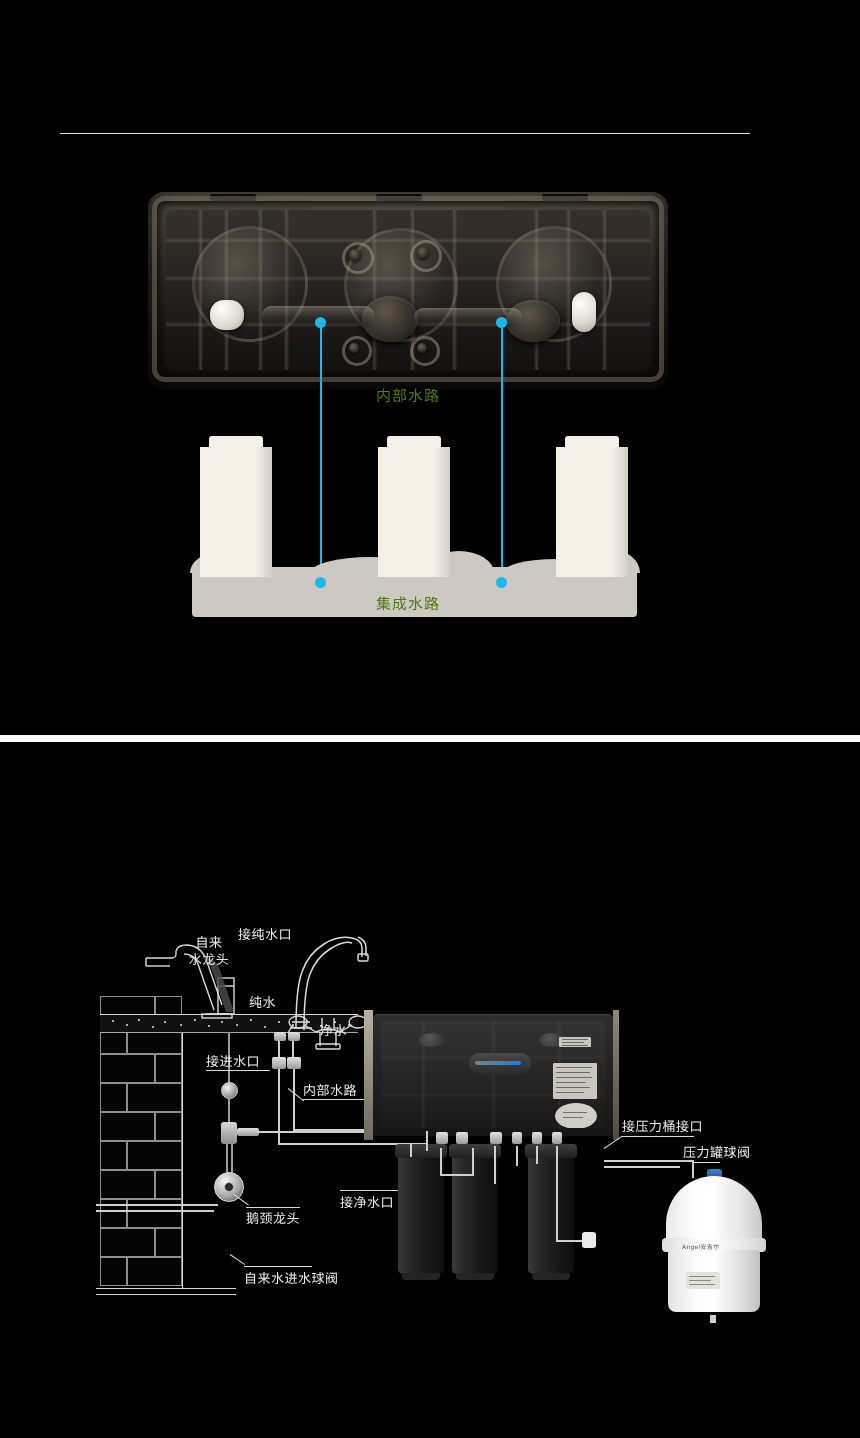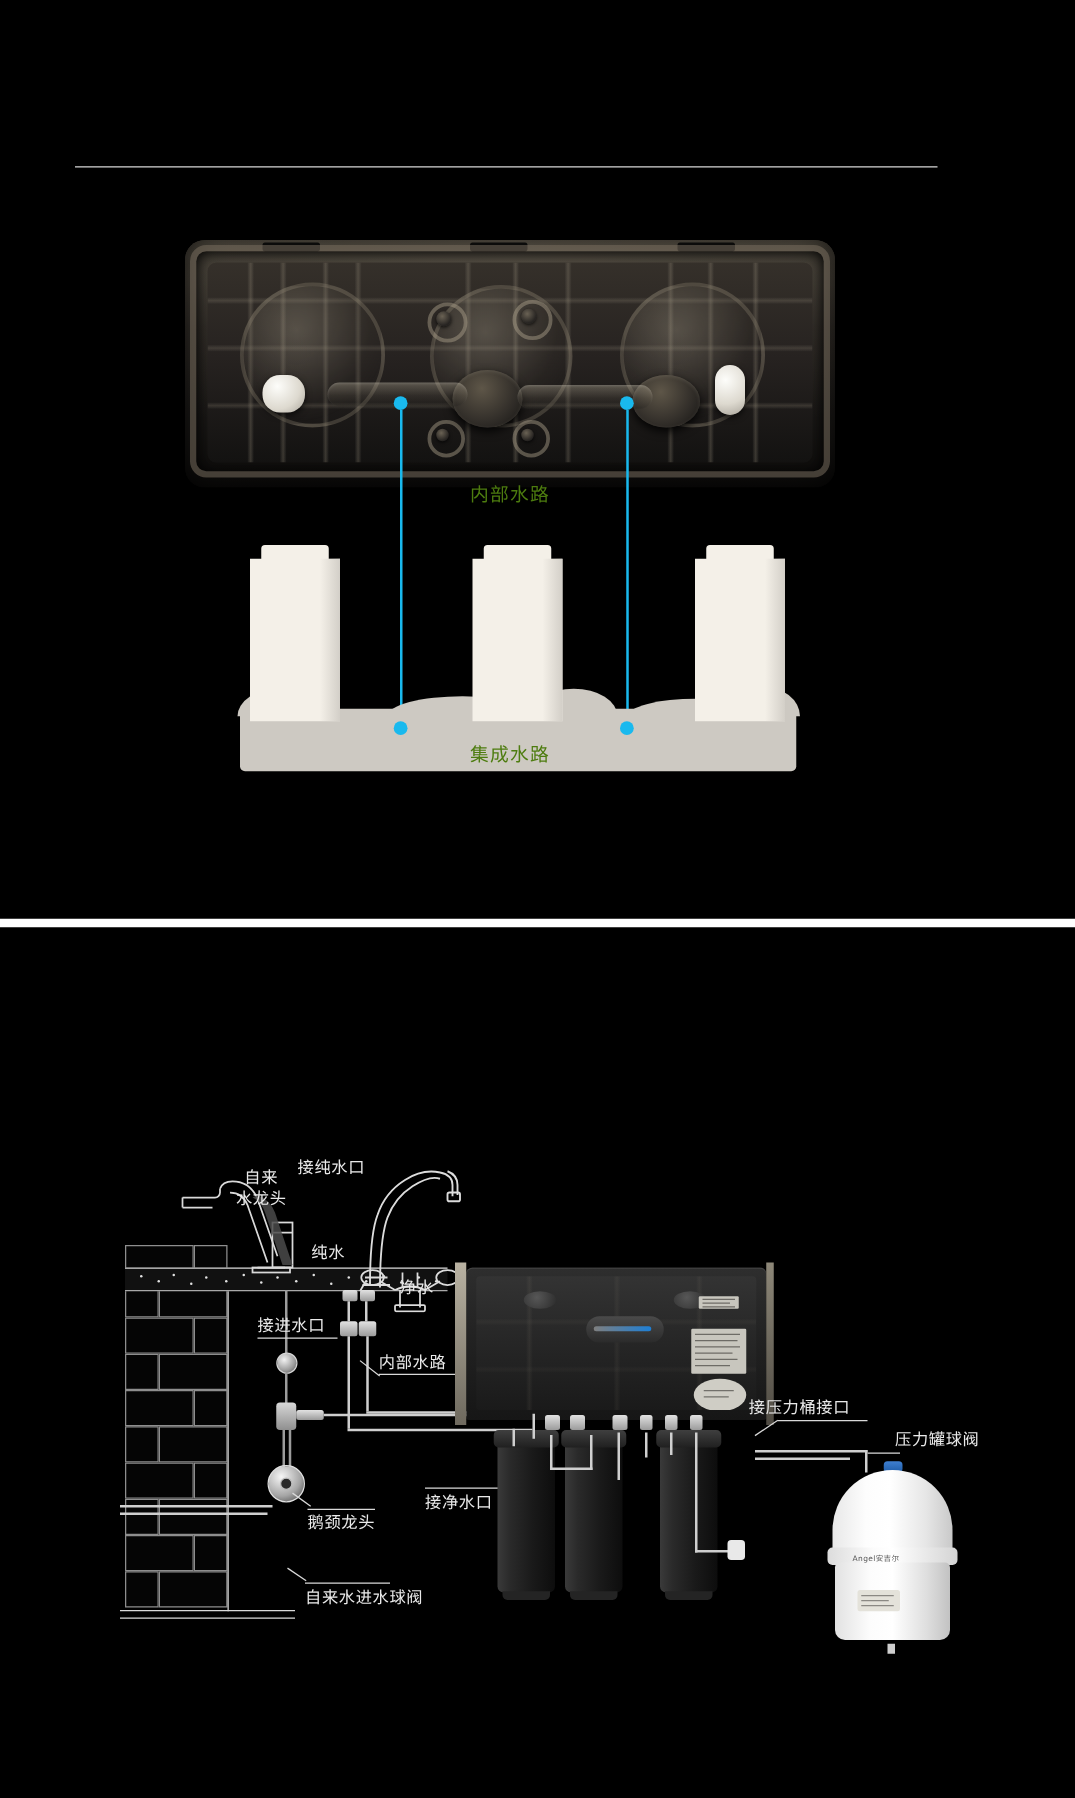--- a/index.html
+++ b/index.html
@@ -572,22 +572,22 @@
           <div class="ln" style="top:8px;width:22px;"></div>
           <div class="ln" style="top:12px;width:26px;"></div>
         </div>
         <div class="nip"></div>
       </div>
 
       <div class="pipe" style="left:604px;top:238px;width:90px;height:2px;"></div>
       <div class="pipe" style="left:604px;top:244px;width:76px;height:2px;"></div>
       <div class="pipe" style="left:692px;top:238px;width:2px;height:18px;"></div>
 
-      <div class="dlabel" style="left:599px;top:196px;">接压力桶接口</div>
+      <div class="dlabel" style="left:622px;top:196px;">接压力桶接口</div>
       <div class="lead" style="left:622px;top:214px;width:72px;"></div>
       <div class="lead" style="left:604px;top:226px;width:22px;transform:rotate(-34deg);transform-origin:left center;"></div>
 
-      <div class="dlabel" style="left:716px;top:222px;">压力罐球阀</div>
+      <div class="dlabel" style="left:683px;top:222px;">压力罐球阀</div>
       <div class="lead" style="left:694px;top:240px;width:26px;"></div>
 
     </div>
   </section>
 </div>
 
 </body></html>

